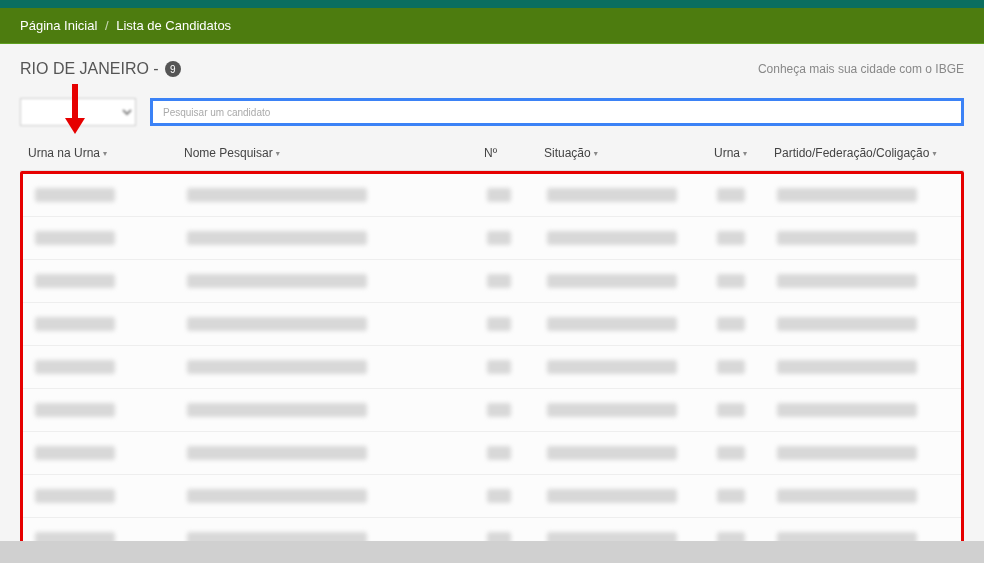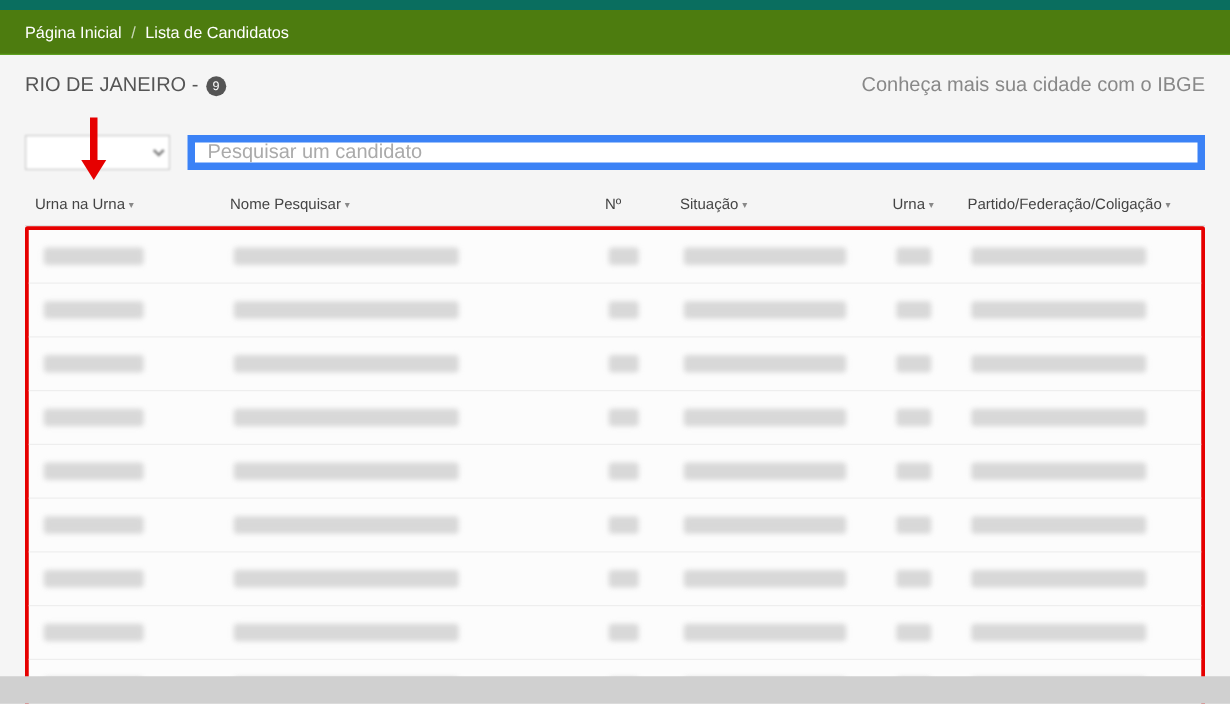--- a/index.html
+++ b/index.html
@@ -2,27 +2,27 @@
 <html><head>
   <meta charset="utf-8">
   <style>
     * { margin: 0; padding: 0; box-sizing: border-box; }
     body { font-family: -apple-system, BlinkMacSystemFont, "Segoe UI", Arial, sans-serif; background: #f5f5f5; color: #333; font-size: 13px; }
     .top-band { height: 8px; background: #0a6e5f; }
     .header-bar { background: #4d7c0f; padding: 10px 20px; color: #fff; font-size: 13px; border-bottom: 1px solid #5fa020; }
     .header-bar a { color: #fff; text-decoration: none; }
     .breadcrumb-sep { margin: 0 4px; opacity: 0.7; }
     .page-body { padding: 16px 20px; }
-    .title-row { display: flex; justify-content: space-between; align-items: center; margin-bottom: 30px; }
+    .title-row { display: flex; justify-content: space-between; align-items: center; margin-bottom: 20px; }
     .page-title { font-size: 16px; font-weight: 400; color: #555; text-transform: uppercase; display: flex; align-items: center; gap: 6px; }
     .badge { display: inline-flex; align-items: center; justify-content: center; min-width: 16px; height: 16px; border-radius: 8px; background: #555; color: #fff; font-size: 10px; padding: 0 5px; }
-    .ibge-link { font-size: 16px; color: #888; }
+    .ibge-link { font-size: 12px; color: #888; }
     .controls-row { display: flex; gap: 14px; margin-bottom: 6px; align-items: center; position: relative; }
     .select-box { width: 116px; height: 28px; border: 1px solid #ccc; background: #fff; font-size: 12px; padding: 2px 6px; color: #888; filter: blur(1px); }
-    .search-input { flex: 1; height: 28px; border: 6px solid #3b82f6; background: #fff; font-size: 16px; padding: 4px 10px; color: #333; }
+    .search-input { flex: 1; height: 28px; border: 3px solid #3b82f6; background: #fff; font-size: 10px; padding: 4px 10px; color: #333; }
     .search-input::placeholder { color: #aaa; }
     .arrow { position: absolute; left: 40px; top: -18px; z-index: 5; pointer-events: none; }
     .table-wrap { position: relative; }
     .table-header { display: flex; padding: 10px 4px; border-bottom: 1px solid #e0e0e0; margin-top: 10px; }
     .th { font-size: 12px; color: #444; display: flex; align-items: center; gap: 3px; cursor: pointer; }
     .caret { font-size: 8px; color: #888; }
     .col-urna { width: 160px; padding-left: 4px; }
     .col-nome { width: 300px; }
     .col-num { width: 60px; }
     .col-sit { width: 170px; }

